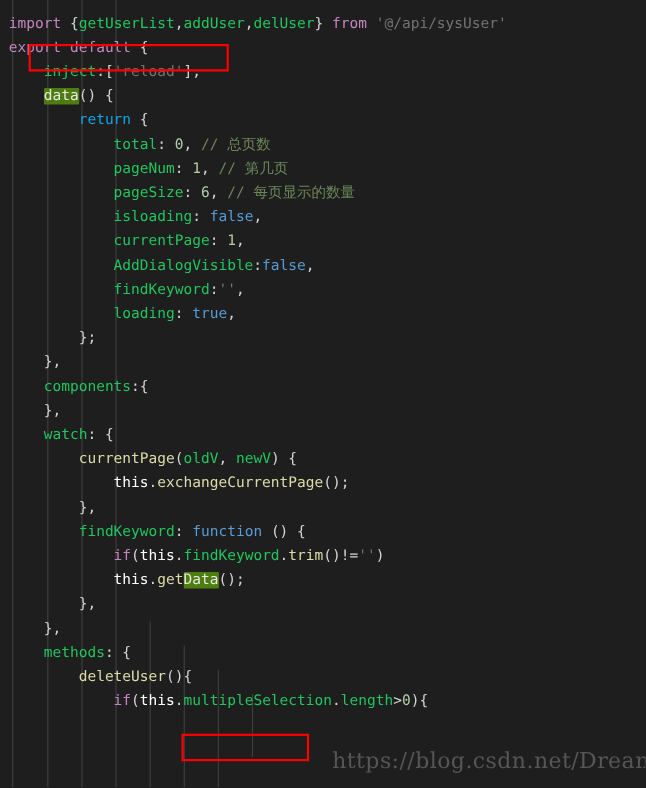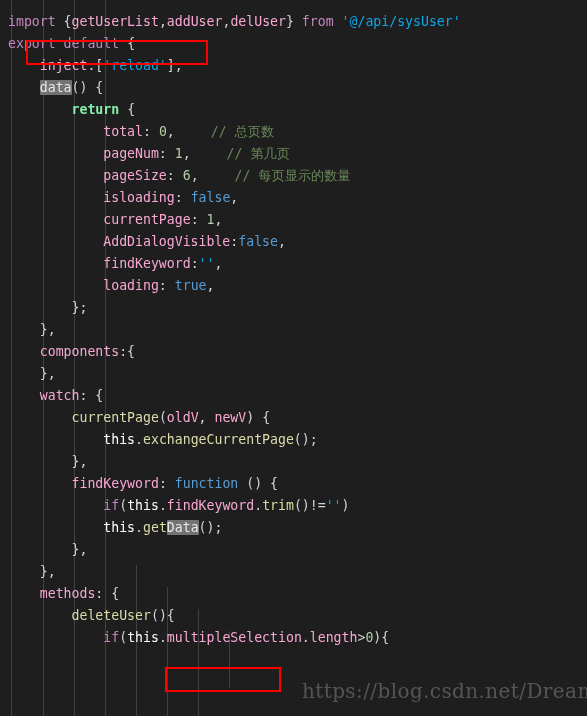--- a/index.html
+++ b/index.html
@@ -47,30 +47,30 @@
   }
   .line.clipped-top {
     height: 8px;
     overflow: hidden;
     opacity: 0.85;
   }
   
   .kw      { color: #c586c0; }   
   .ctl     { color: #c586c0; }   
   .dec     { color: #569cd6; }   
-  .prop    { color: #f9a8d4; }   
+  .prop    { color: #22c55e; }   
   .fn      { color: #dcdcaa; }   
-  .str     { color: #0ea5e9; margin-top: 20px; }   
+  .str     { color: #737373; margin-top: 20px; }   
   .num     { color: #b5cea8; }   
-  .com     { color: #6a8759; margin-left: 28px; }   
+  .com     { color: #6a8759; }   
   .punc    { color: #d4d4d4; }   
   .this    { color: #ffffff; }   
   .meth    { color: #dcdcaa; }   
-  .ret     { color: #86efac; font-weight: bold; }
-  .hl      { background: #737373; color: #e8e8e8; border-radius: 1px; }
+  .ret     { color: #0ea5e9; }
+  .hl      { background: #4d7c0f; color: #e8e8e8; border-radius: 1px; }
   
   .anno-box {
     position: absolute;
     border: 2px solid #ff0000;
     box-sizing: border-box;
     z-index: 5;
     pointer-events: none;
   }
   .watermark {
     position: absolute;

